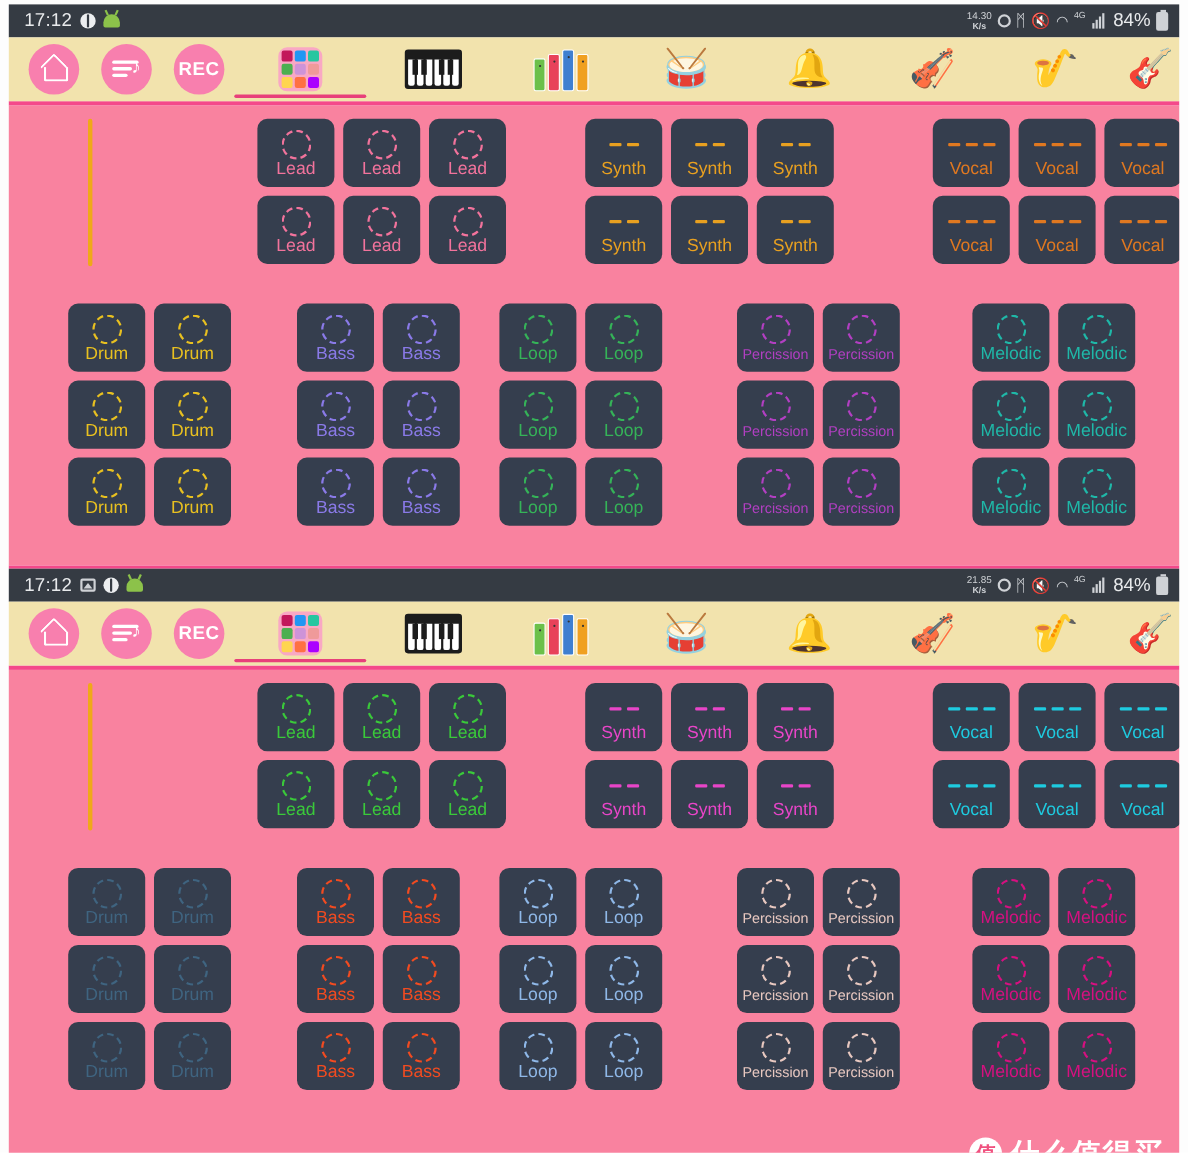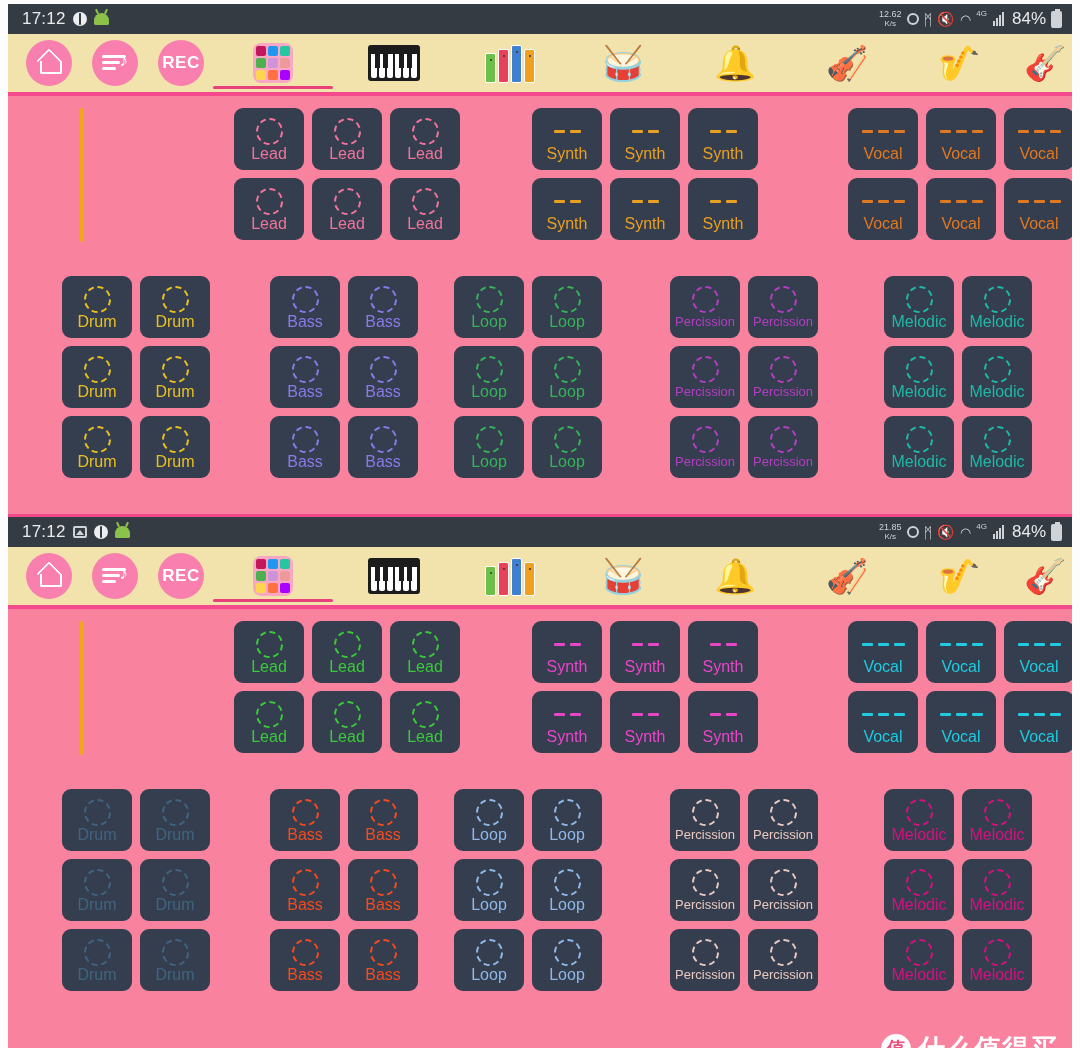--- a/index.html
+++ b/index.html
@@ -16,21 +16,21 @@
   
   .statusbar {
     height: 30px; background: #353b43; color: #d8dadd;
     display: flex; align-items: center; justify-content: space-between;
     padding: 0 10px 0 14px; font-size: 16px;
   }
   .sb-left { display: flex; align-items: center; gap: 7px; }
   .sb-time { font-size: 17px; color:#e8eaec; letter-spacing:0.2px; }
   .sb-right { display: flex; align-items: center; gap: 5px; }
   .netspeed { display:flex; flex-direction:column; align-items:center; line-height:9px; font-size:9px; color:#cfd2d6; }
-  .netspeed .n2 { font-size:8px; }
+  .netspeed .n2 { font-size:8px;font-weight:bold; }
   .battpct { font-size: 17px; color:#e8eaec; margin-left:3px; }
   .batt { width:11px; height:17px; border:2px solid #cfd2d6; border-radius:2px; position:relative; background:#cfd2d6; }
   .batt:before { content:""; position:absolute; top:-4px; left:2px; width:5px; height:2px; background:#cfd2d6; }
   .androbot { width:15px; height:12px; background:#8cc24a; border-radius:8px 8px 2px 2px; position:relative; }
   .androbot:before, .androbot:after { content:""; position:absolute; top:-4px; width:2px; height:5px; background:#8cc24a; transform:rotate(-25deg); }
   .androbot:before { left:2px; }
   .androbot:after { right:2px; transform:rotate(25deg); }
   .globe { width:14px; height:14px; border-radius:50%; background:#eceef0; position:relative; }
   .globe:after{ content:""; position:absolute; left:6px; top:1px; width:2px; height:12px; background:#353b43; border-radius:1px;}
   .picico { width:14px; height:12px; border:2px solid #cfd2d6; border-radius:2px; position:relative; }
@@ -113,21 +113,21 @@
   <div id="panels-host">
       <div class="panel" style="border-bottom: 3px solid rgb(244, 73, 138);">
         <div class="statusbar">
           <div class="sb-left">
             <span class="sb-time">17:12</span>
             <span class="globe"></span>
             <span class="androbot"></span>
           </div>
           <div class="sb-right">
             <span class="netspeed">
-              <span class="n1">12.62</span>
+              <span class="n1">14.30</span>
               <span class="n2">K/s</span>
             </span>
             <span class="alarm"></span>
             <span class="bt">ᛗ</span>
             <span class="mute">🔇</span>
             <span class="wifi">◠</span>
             <span class="sig-lbl">4G</span>
             <span class="sig4g">
               <i style="height: 5px;"></i>
               <i style="height: 8px;"></i>

